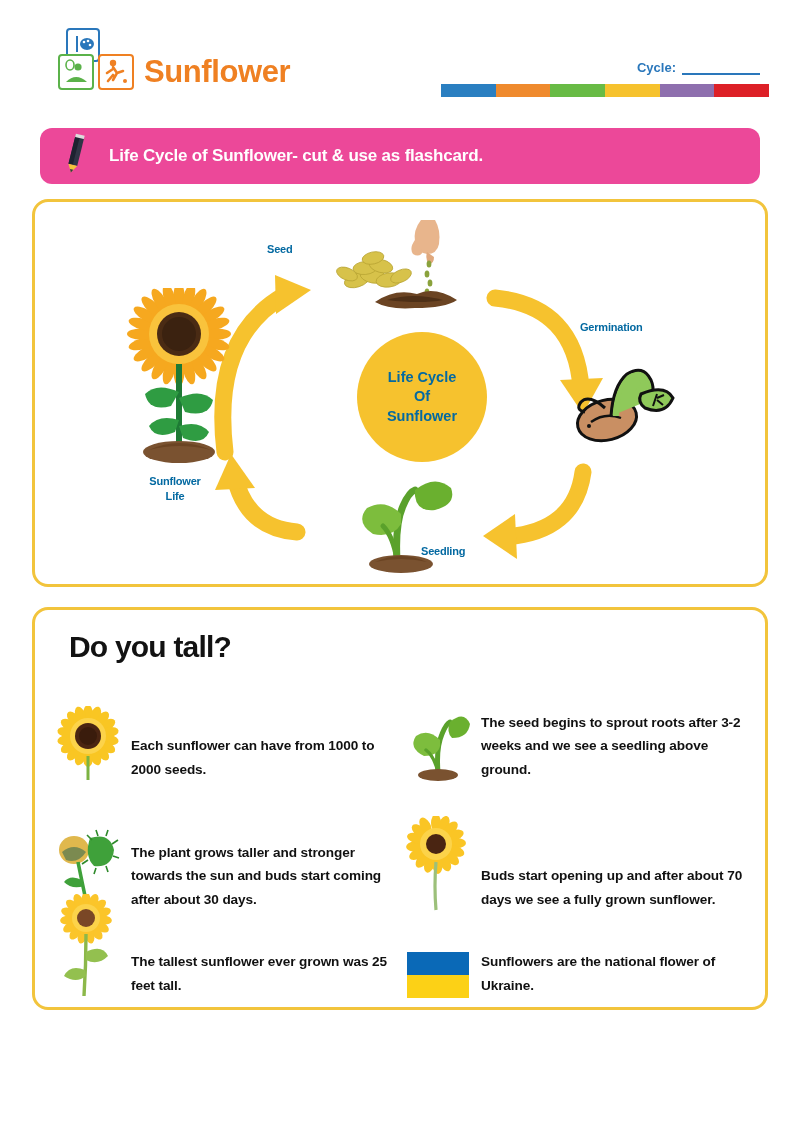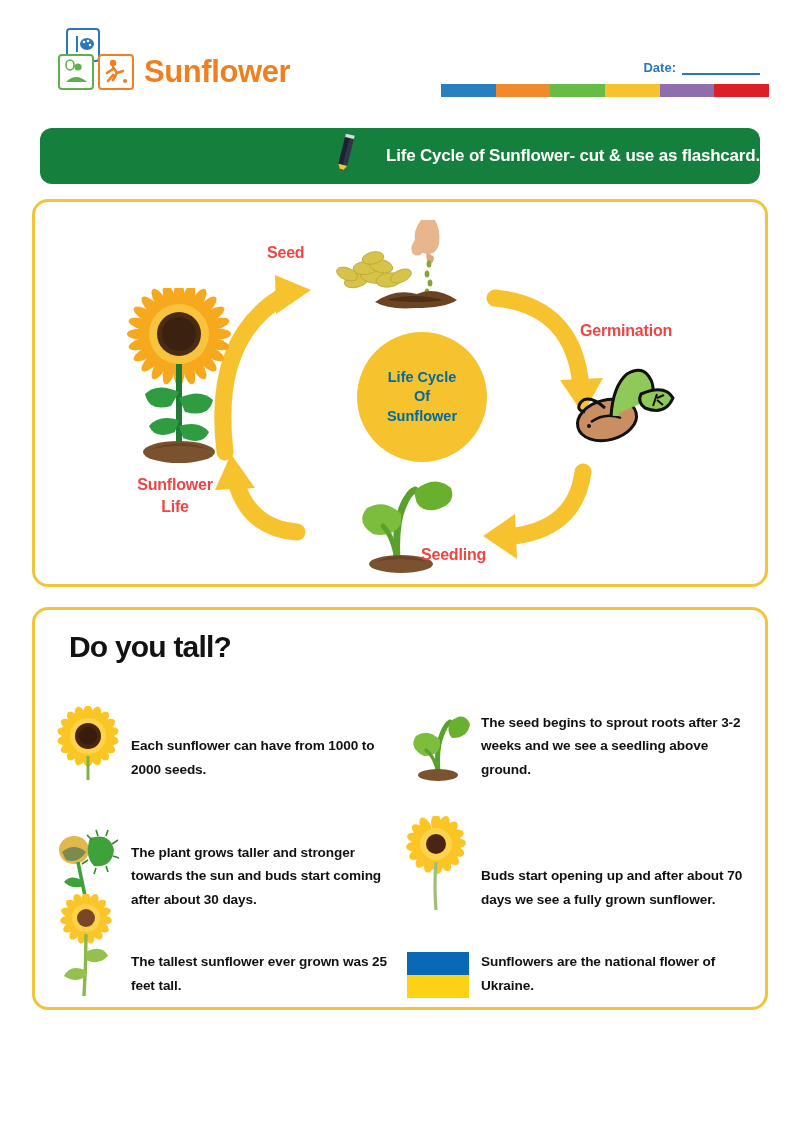--- a/index.html
+++ b/index.html
@@ -29,43 +29,43 @@
   .date-label { font-size: 13px; font-weight: bold; color: #2a77bb; }
   .date-line { width: 78px; border-bottom: 2px solid #2a77bb; height: 14px; }
 
   .colorbar { position: absolute; display: flex; }
   .colorbar.top { left: 441px; top: 84px; width: 328px; height: 13px; }
   .colorbar .seg { flex: 1 1 0; height: 100%; }
 
   
   .banner {
     position: absolute; left: 40px; top: 128px; width: 720px; height: 56px;
-    background: #15803d; border-radius: 12px;
-    display: flex; align-items: center; padding-left: 22px; gap: 28px; justify-content: flex-end;
+    background: #ec4899; border-radius: 12px;
+    display: flex; align-items: center; padding-left: 22px; gap: 21px;
   }
   .banner-text { font-size: 17px; font-weight: bold; color: #ffffff; letter-spacing: -0.2px; }
 
   
   .card {
     position: absolute; border: 3px solid #f2c43c; border-radius: 16px; background: #fff;
   }
   .card-cycle { left: 32px; top: 199px; width: 736px; height: 388px; }
 
   .cycle { position: absolute; left: 0; top: 0; width: 736px; height: 388px; }
 
   .center-circle {
     position: absolute; left: 322px; top: 130px; width: 130px; height: 130px;
     border-radius: 50%; background: #f6c22e;
     display: flex; flex-direction: column; align-items: center; justify-content: center;
     line-height: 1.35;
   }
   .center-circle span { font-size: 14.5px; font-weight: bold; color: #0369a1; }
 
   .cyc-label {
-    position: absolute; font-size: 16px; font-weight: bold; color: #ef4444;
+    position: absolute; font-size: 11px; font-weight: bold; color: #0369a1;
     letter-spacing: -0.2px; text-align: center; line-height: 1.35;
   }
   .lbl-seed { left: 232px; top: 40px; }
   .lbl-germ { left: 545px; top: 118px; }
   .lbl-seedling { left: 386px; top: 342px; }
   .lbl-plant { left: 80px; top: 272px; width: 120px; }
 
   .art { position: absolute; }
 
   
@@ -122,21 +122,21 @@
             <path d="M13 11 L17 17 L13 24 M17 17 L23 15 M13 13 L7 17 M13 19 L8 25" stroke="#ef8022" stroke-width="2.6" fill="none" stroke-linecap="round"></path>
             <circle cx="25" cy="25" r="2" fill="#ef8022"></circle>
           </svg>
         </div>
 
       </div>
       <div class="logo-title">Sunflower</div>
     </div>
 
     <div class="date-wrap">
-      <span class="date-label">Date:</span>
+      <span class="date-label">Cycle:</span>
       <span class="date-line"></span>
     </div>
 
     <div class="colorbar top">
       <div class="seg" style="background:#2a7fc1"></div>
       <div class="seg" style="background:#ef8a2d"></div>
       <div class="seg" style="background:#68bb45"></div>
       <div class="seg" style="background:#f6c22e"></div>
       <div class="seg" style="background:#8e6fae"></div>
       <div class="seg" style="background:#dd2027"></div>

